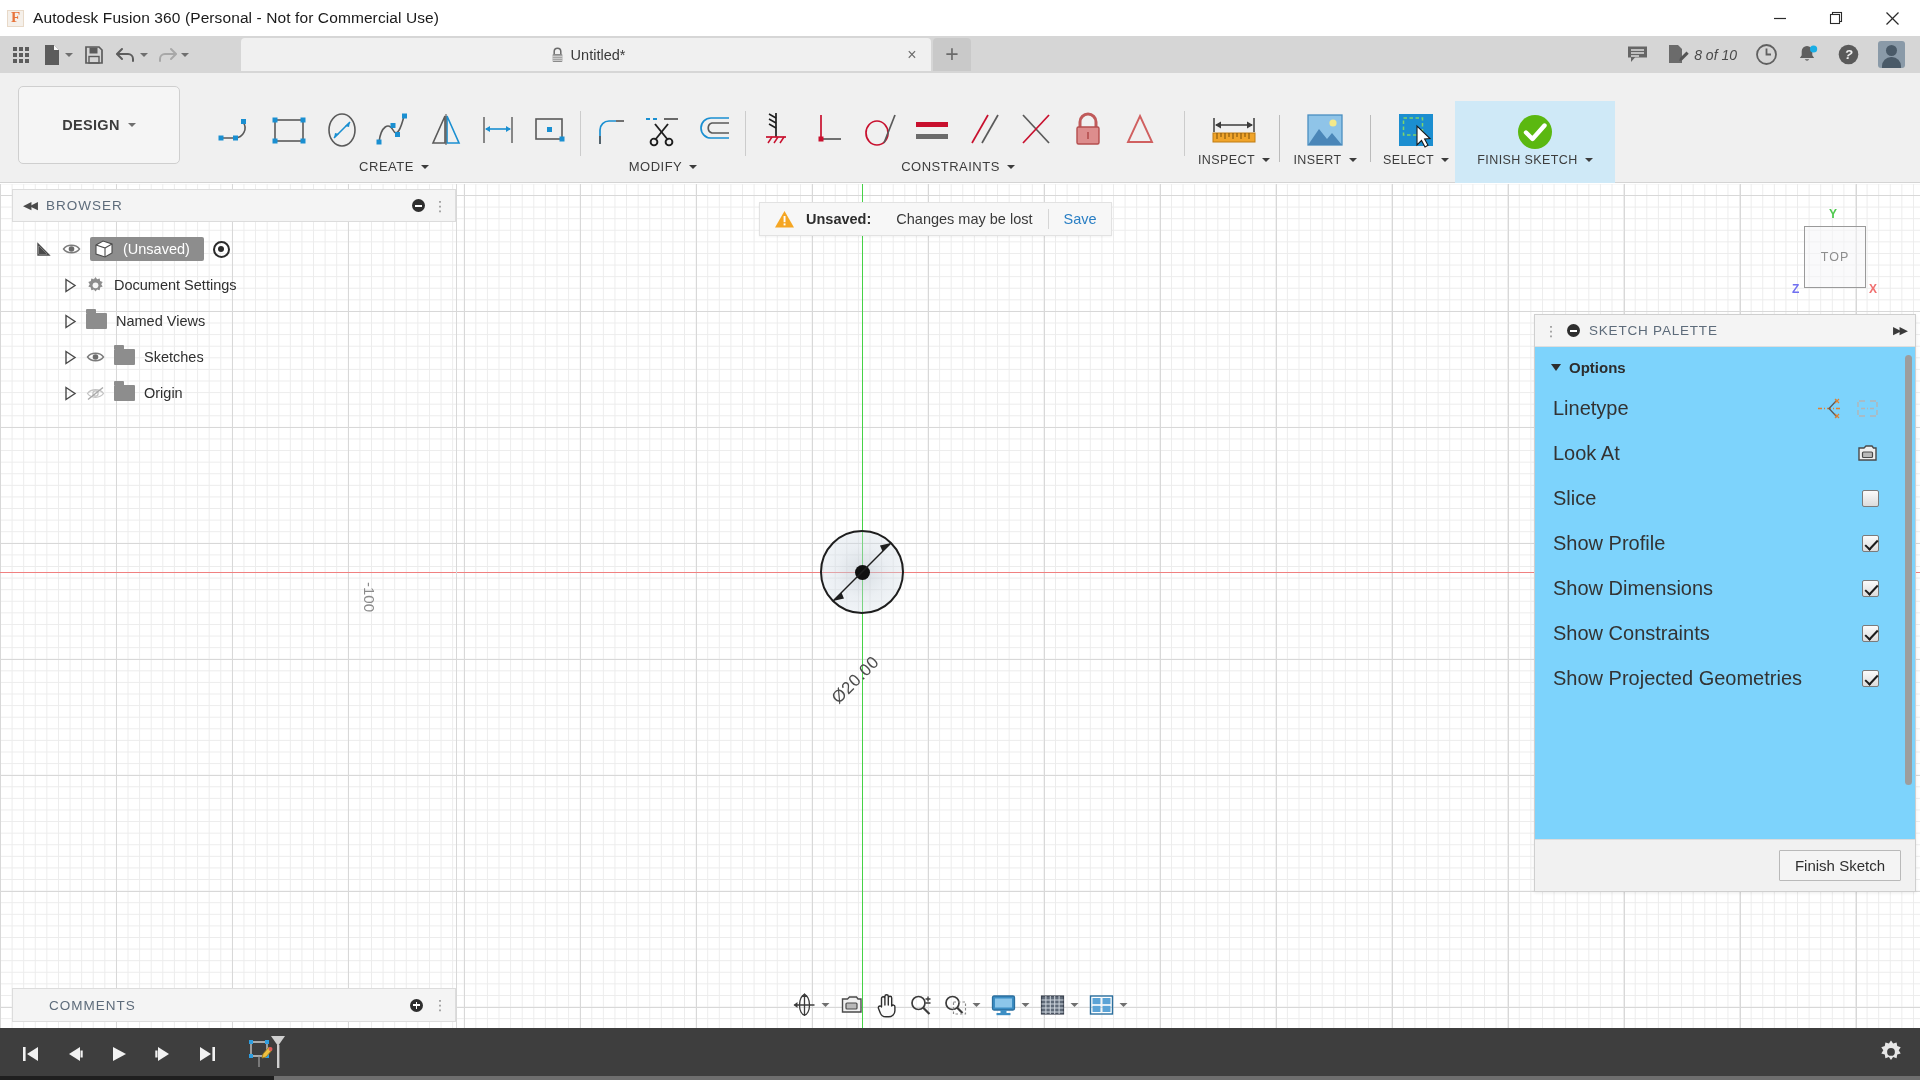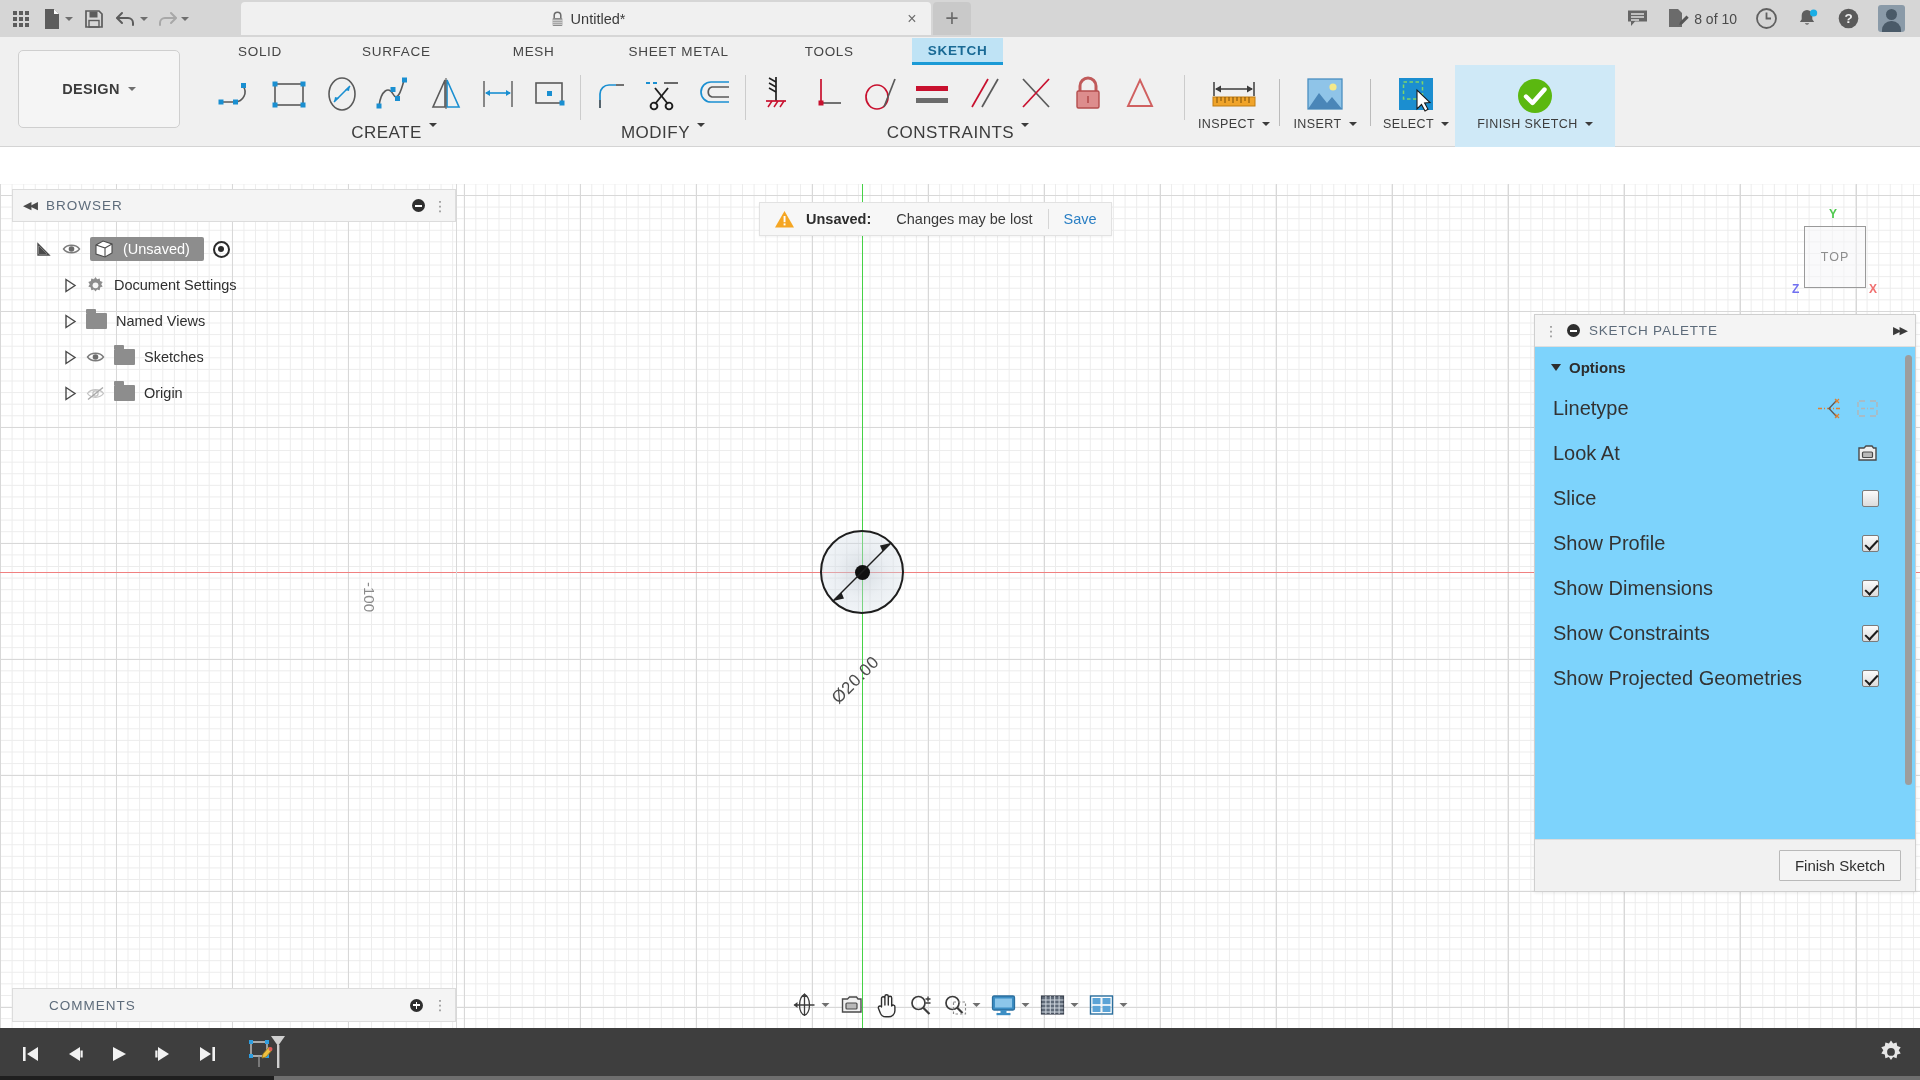--- a/index.html
+++ b/index.html
@@ -62,21 +62,21 @@
   .doc-tab-label { font-size: 14.5px; color: #3a3a3a; }
   .tab-close {
     position: absolute; right: 10px; top: 50%; transform: translateY(-50%);
     font-size: 16px; color: #6e6e6e; line-height: 1; width: 18px; text-align: center;
   }
   .tab-plus {
     width: 38px; height: 33px; background: #c9c9c9; border-radius: 4px 4px 0 0;
     display: flex; align-items: center; justify-content: center; margin-left: 2px;
     font-size: 23px; color: #6a6a6a; line-height: 1; font-weight: 300;
   }
-  .qa-right { display: flex; align-items: center; gap: 2px; padding-right: 7px; }
+  .qa-right { display: flex; align-items: center; gap: 2px; padding-right: 7px; font-style: italic; }
   .qa-ritem { height: 34px; display: flex; align-items: center; justify-content: center; padding: 0 8px; gap: 5px; }
   .docs-count { font-size: 14px; color: #4a4a4a; }
   .avatar {
     width: 27px; height: 27px; border-radius: 3px; background: #8a9aa8; overflow: hidden;
     position: relative; flex: none;
   }
   .avatar::before {
     content: ""; position: absolute; width: 11px; height: 11px; border-radius: 50%;
     background: #4a5a68; left: 8px; top: 4px;
   }
@@ -103,22 +103,22 @@
     border-bottom: 3px solid #1b9ad6; padding-bottom: 4px;
   }
   .ribbon-body { position: absolute; left: 200px; right: 0; top: 28px; bottom: 0; display: flex; align-items: stretch; }
   .rgroup { display: flex; flex-direction: column; align-items: center; justify-content: flex-start; position: relative; }
   .rrow { display: flex; align-items: center; height: 56px; padding-top: 2px; }
   .rbtn {
     width: 52px; height: 52px; display: flex; align-items: center; justify-content: center;
     position: relative;
   }
   .glabel {
-    font-size: 17px; color: #3c3c3c; letter-spacing: 0.5px; display: flex;
-    gap: 4px; margin-top: 2px; font-weight: 500;
+    font-size: 13px; color: #3c3c3c; letter-spacing: 0.5px; display: flex;
+    align-items: center; gap: 4px; margin-top: 2px; font-weight: 500;
   }
   .vsep { width: 1px; background: #cccccc; margin: 10px 4px 26px 4px; align-self: stretch; }
   .panel-sep { width: 1px; background: #bbbbbb; margin: 6px 6px 6px 6px; }
   .rbtn-big {
     width: 78px; display: flex; flex-direction: column; align-items: center; justify-content: flex-start;
     padding-top: 10px; height: 80px;
   }
   .rbtn-big .ic { height: 42px; display: flex; align-items: center; justify-content: center; }
   .rbtn-big .tx { font-size: 12.5px; color: #3c3c3c; letter-spacing: 0.4px; display:flex; gap:4px; align-items:center; font-weight:500;}
   .finish-panel { background: #cfe9f7; }
@@ -302,20 +302,43 @@
   .tl-progress-rest {
     position: absolute; bottom: 0; left: 274px; right: 0; height: 4px; background: #6e6e6e;
   }
   .vert-divider { position:absolute; left:456px; top:184px; bottom:52px; width:1px; background:#d8d8d8; }
 </style>
 </head>
 <body>
 
 <div id="app">
 
+  <div class="titlebar">
+    <div class="app-icon"></div>
+    <div class="app-title">Autodesk Fusion 360 (Personal - Not for Commercial Use)</div>
+    <div class="win-controls">
+      <div class="win-btn">
+        <svg width="14" height="14" viewBox="0 0 14 14">
+            <line x1="1" y1="7.5" x2="13" y2="7.5" stroke="#2b2b2b" stroke-width="1.2"></line>
+          </svg>
+      </div>
+      <div class="win-btn">
+        <svg width="14" height="14" viewBox="0 0 14 14">
+          <rect x="3.5" y="1.5" width="9" height="9" fill="none" stroke="#2b2b2b" stroke-width="1.1"></rect>
+          <rect x="1.5" y="3.5" width="9" height="9" fill="#fff" stroke="#2b2b2b" stroke-width="1.1"></rect>
+        </svg>
+      </div>
+      <div class="win-btn">
+        <svg width="15" height="15" viewBox="0 0 15 15">
+            <line x1="1.5" y1="1.5" x2="13.5" y2="13.5" stroke="#2b2b2b" stroke-width="1.3"></line>
+            <line x1="13.5" y1="1.5" x2="1.5" y2="13.5" stroke="#2b2b2b" stroke-width="1.3"></line>
+          </svg>
+      </div>
+    </div>
+  </div>
 
   <div class="qabar">
     <div class="qa-group">
       <div class="qa-btn">
         <span class="grid9">
             <i></i>
             <i></i>
             <i></i>
             <i></i>
             <i></i>
@@ -413,28 +436,20 @@
     </div>
   </div>
 
   <div class="ribbon">
 
     <div class="wsbtn">
       <span class="lbl">DESIGN</span>
       <span class="caret-sm"></span>
     </div>
 
-    <div class="ribbon-tabs" style="padding-left:208px;">
-      <div class="rtab" style="margin-left:14px;">SOLID</div>
-      <div class="rtab" style="margin-left:48px;">SURFACE</div>
-      <div class="rtab" style="margin-left:50px;">MESH</div>
-      <div class="rtab" style="margin-left:42px;">SHEET METAL</div>
-      <div class="rtab" style="margin-left:44px;">TOOLS</div>
-      <div class="rtab active" style="margin-left:42px;">SKETCH</div>
-    </div>
 
     <div class="ribbon-body">
 
       <div class="rgroup" style="margin-left:12px;">
         <div class="rrow">
           <div class="rbtn">
             <svg width="42" height="38" viewBox="0 0 42 38">
                 <path d="M4 27 H18 a10 10 0 0 0 8 -16" fill="none" stroke="#5a5a5a" stroke-width="1.6"></path>
                 <rect x="1.5" y="24.5" width="5" height="5" fill="#1a8fd1"></rect>
                 <rect x="16" y="24.5" width="5" height="5" fill="#1a8fd1"></rect>

